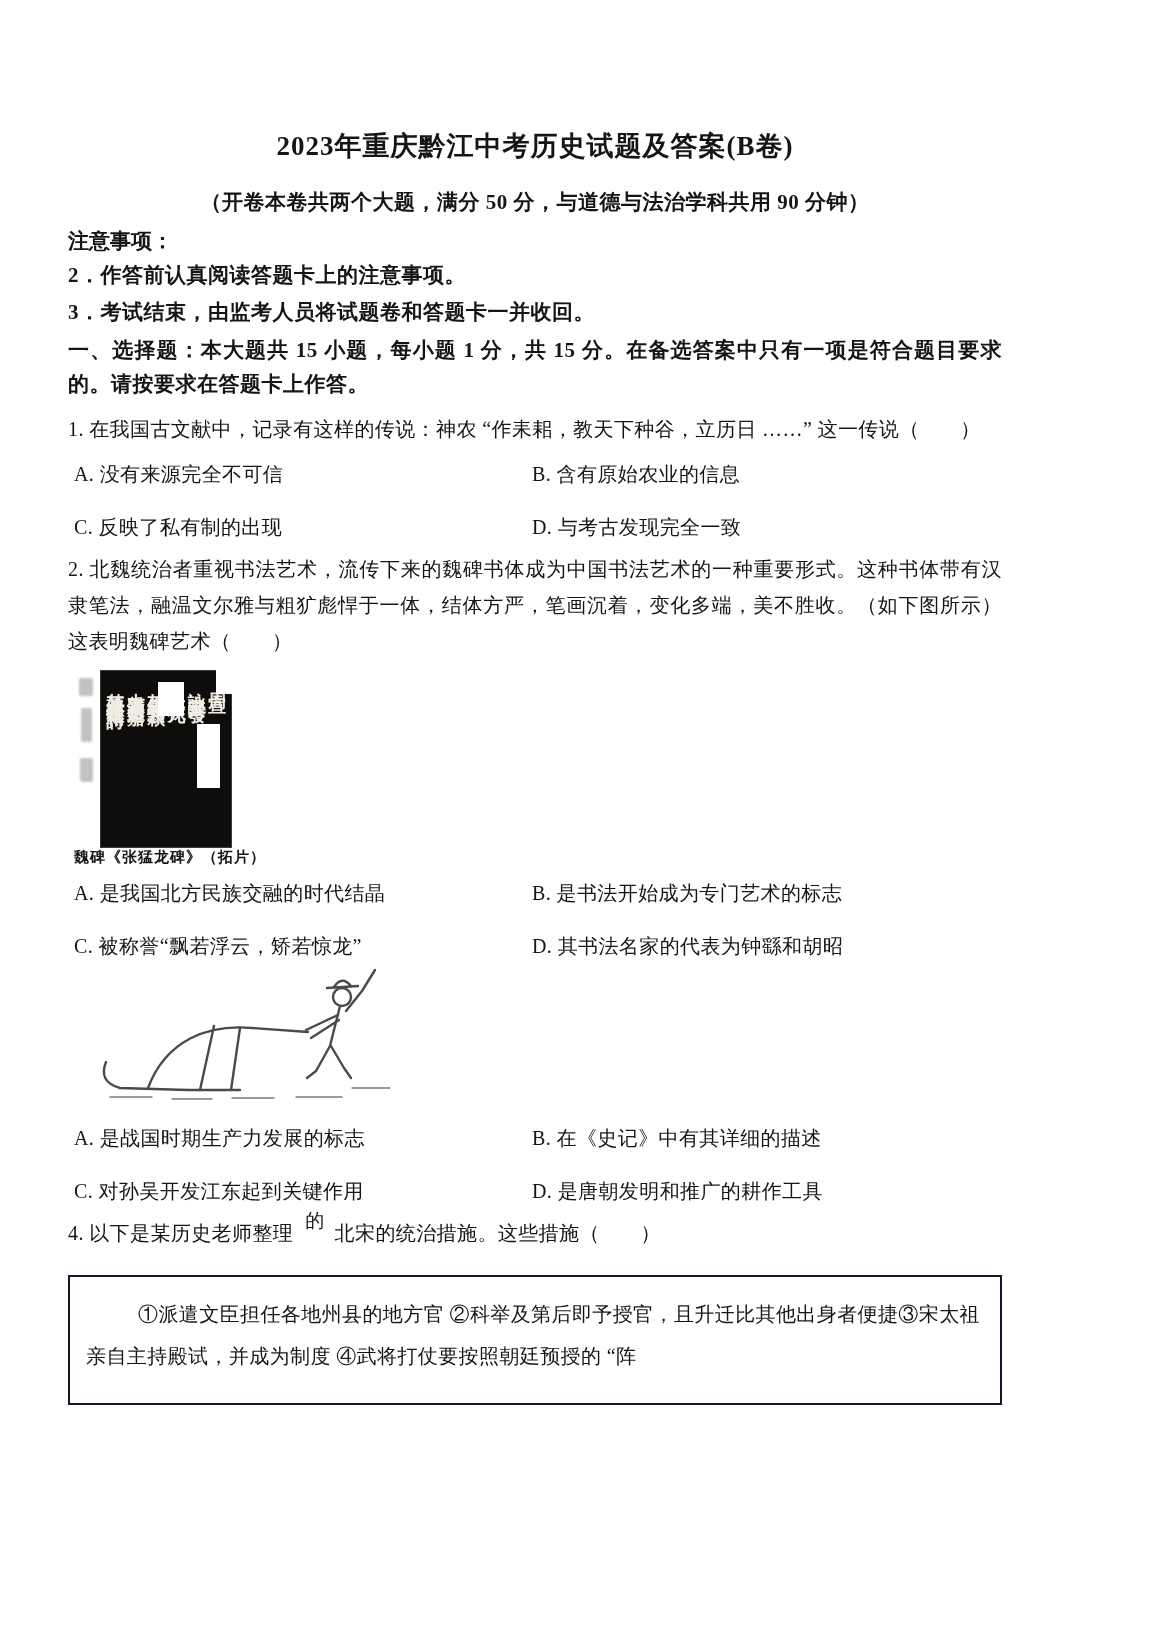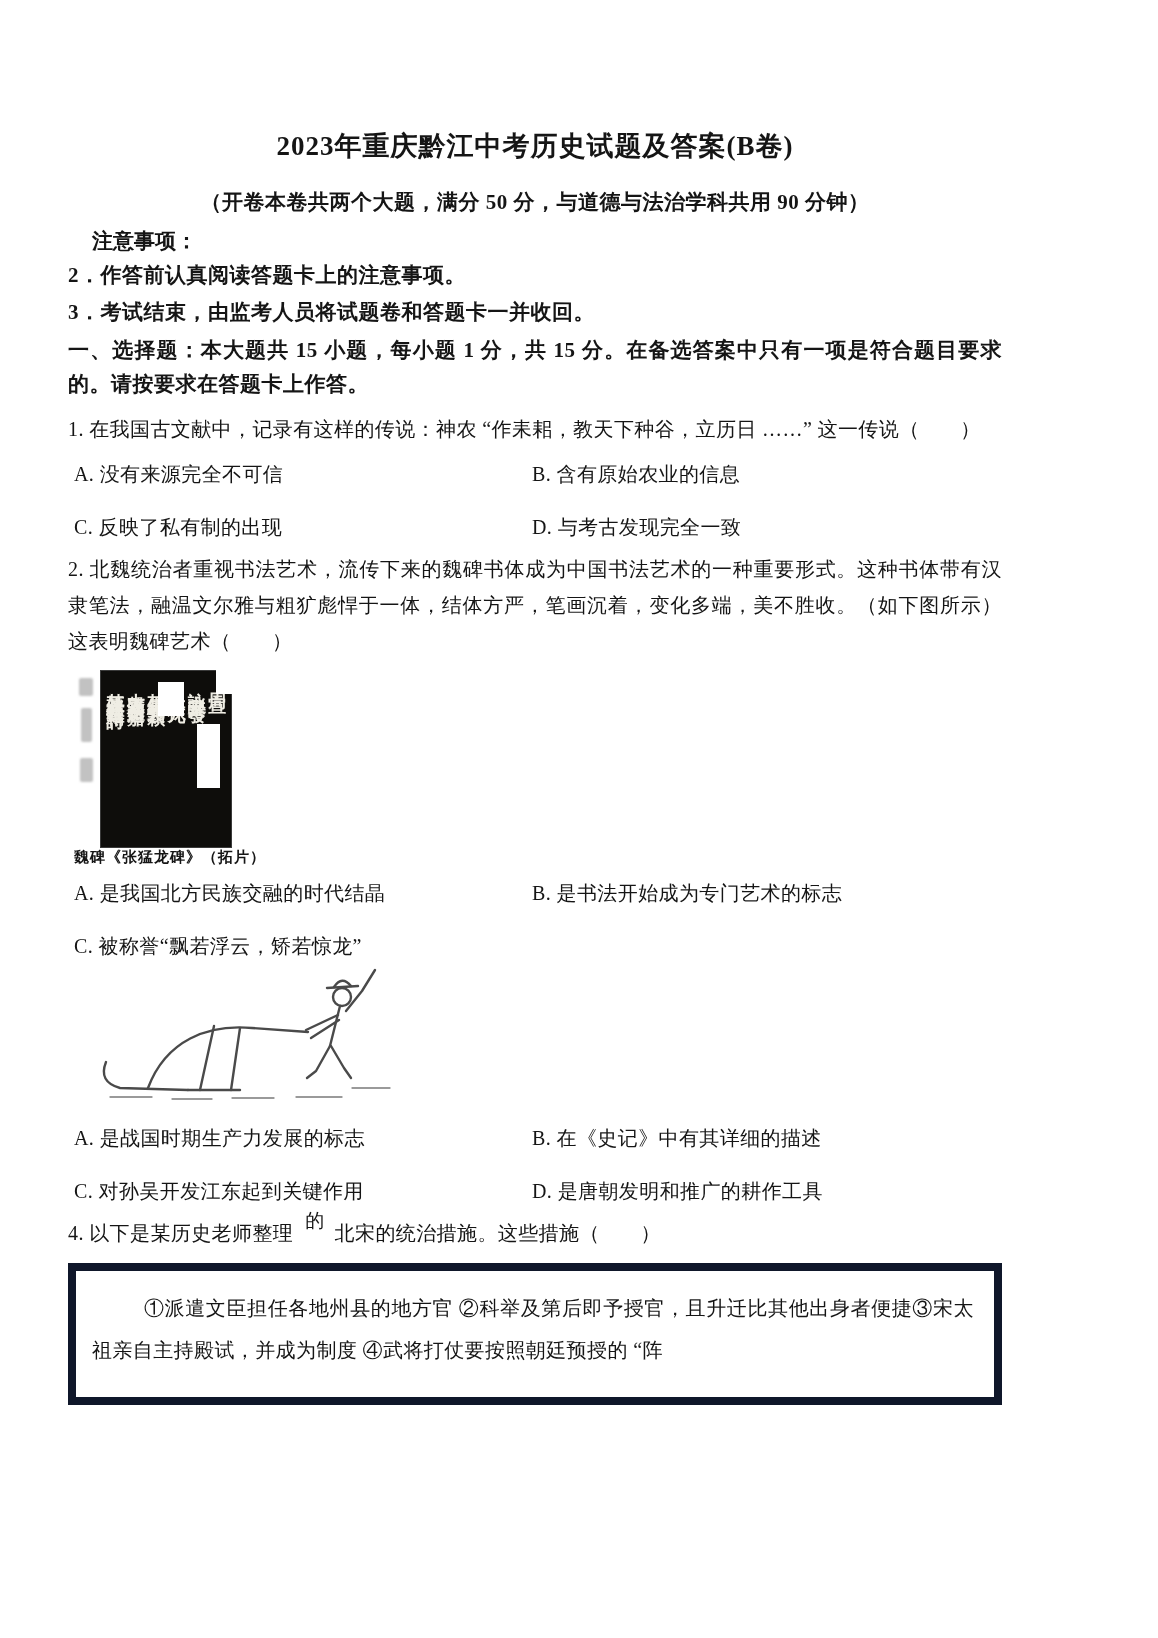--- a/index.html
+++ b/index.html
@@ -6,21 +6,21 @@
   html,body { background:#ffffff; }
   body {
     width:1158px; height:1638px; overflow:hidden;
     font-family:"Liberation Serif","DejaVu Serif",serif;
     color:#151515;
   }
   .page { padding:128px 156px 0 68px; }
 
   .title { font-size:27px; font-weight:bold; text-align:center; letter-spacing:1px; }
   .subtitle { font-size:21px; font-weight:bold; text-align:center; margin-top:24px; letter-spacing:0.5px; }
-  .notice-header { font-size:21px; font-weight:bold; margin-top:11px;margin-left:24px; }
+  .notice-header { font-size:21px; font-weight:bold; margin-top:11px; }
   .notice { font-size:21px; font-weight:bold; margin-top:4px; line-height:1.55; letter-spacing:0.5px; }
   .section-title { font-size:21px; font-weight:bold; margin-top:6px; line-height:1.6; text-align:justify; letter-spacing:0.5px; }
 
   .stem { font-size:20px; line-height:1.82; margin-top:10px; text-align:justify; letter-spacing:0.4px; }
   .opts {
     display:grid; grid-template-columns:458px 1fr;
     row-gap:26px; font-size:20px; margin-top:13px; padding-left:6px; letter-spacing:0.4px;
   }
   .opt { white-space:nowrap; }
 
@@ -46,21 +46,21 @@
   .patch.p1 { left:58px; top:12px; width:26px; height:34px; }
   .patch.p2 { left:97px; top:54px; width:23px; height:64px; }
   .patch.p3 { right:0px; top:0px; width:16px; height:24px; }
   .rub-caption { font-size:15px; font-weight:bold; margin:0 0 0 2px; letter-spacing:1px; }
 
   
   .fig-plow { margin:6px 0 0 22px; width:340px; }
 
   
   .sup { position:relative; top:-13px; font-size:19px; margin:0 10px 0 12px; }
-  .measures-box { border:8px solid #0f172a; margin-top:12px; padding:16px 20px 26px 16px; }
+  .measures-box { border:2px solid #0f172a; margin-top:24px; padding:16px 20px 26px 16px; }
   .box-text { font-size:20px; line-height:2.1; text-indent:2.6em; text-align:justify; letter-spacing:0.4px; }
 </style>
 </head>
 <body>
 
 <div class="page">
 
   <h1 class="title">2023年重庆黔江中考历史试题及答案(B卷)</h1>
   <div class="subtitle">（开卷本卷共两个大题，满分 50 分，与道德与法治学科共用 90 分钟）</div>
 
@@ -99,20 +99,21 @@
           <span class="rub-col">其娅緒京晋精詩</span>
         </div>
     </div>
     <figcaption class="rub-caption">魏碑《张猛龙碑》（拓片）</figcaption>
   </figure>
 
   <div class="opts">
     <div class="opt">A. 是我国北方民族交融的时代结晶</div>
     <div class="opt">B. 是书法开始成为专门艺术的标志</div>
     <div class="opt">C. 被称誉“飘若浮云，矫若惊龙”</div>
+    <div class="opt">D. 其书法名家的代表为钟繇和胡昭</div>
   </div>
 
 
   <figure class="fig-plow">
     <svg width="338" height="142" viewBox="0 0 338 142" aria-hidden="true">
       <g fill="none" stroke="#4a4a4a" stroke-width="2.4" stroke-linecap="round" stroke-linejoin="round">
 
         <circle cx="252" cy="31" r="9"></circle>
         <path d="M237 22 L268 20"></path>
         <path d="M244 21 Q252 9 261 20"></path>

